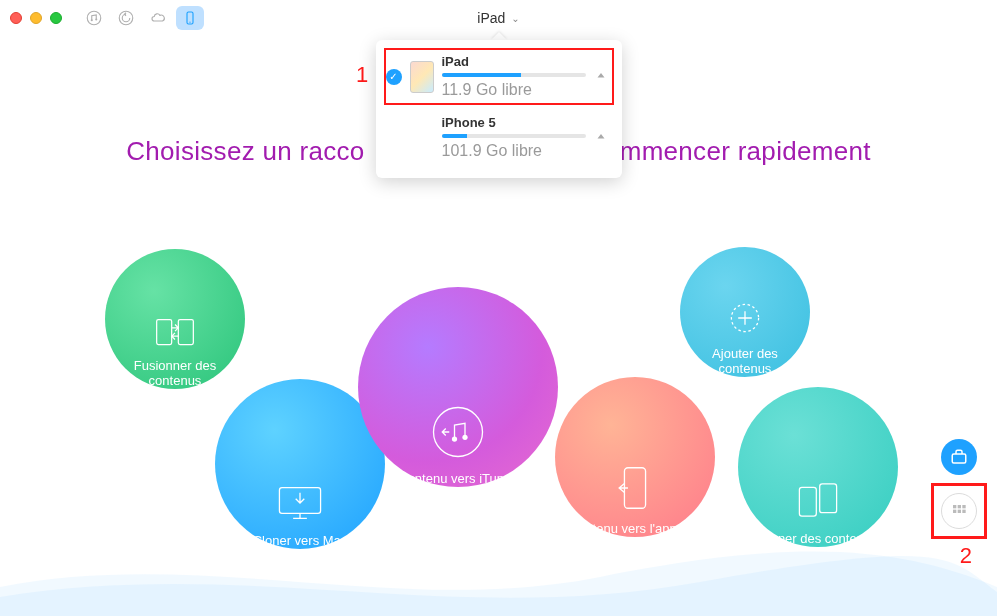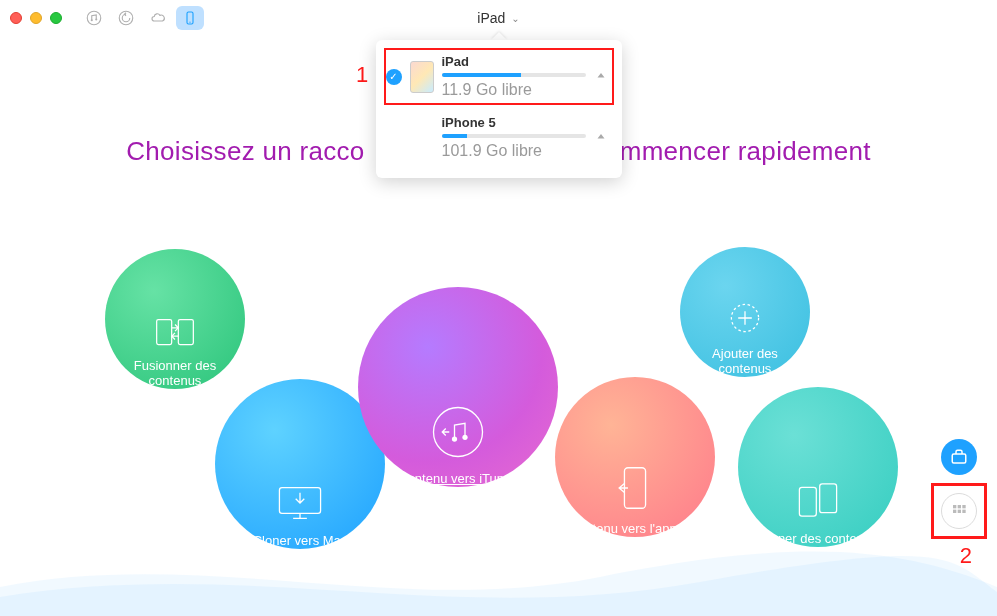--- a/index.html
+++ b/index.html
@@ -31,21 +31,21 @@
   .dev-sub { font-size: 16px; color: #9a9a9a; }
   .dev-eject { color: #aaa; width: 14px; display: flex; align-items: center; justify-content: center; }
   .annot1 { position: absolute; font-size: 22px; color: #ff1a1a; font-weight: 500; }
   .heading { text-align: center; font-size: 26px; font-weight: 300; color: #a21caf; margin-top: 100px; letter-spacing: .3px; }
   .canvas { position: relative; width: 100%; height: 450px; }
   .circle { position: absolute; border-radius: 50%; color: #fff; display: flex; flex-direction: column; align-items: center; justify-content: flex-end; text-align: center; font-size: 13px; font-weight: 300; cursor: pointer; }
   .circle .ico { margin-bottom: 8px; }
   .circle .ico svg { stroke: #fff; fill: none; stroke-width: 1.5; }
   .c-fusion { width: 140px; height: 140px; left: 105px; top: 82px; background: radial-gradient(circle at 35% 30%, #66e2a5, #2bc47a); }
   .c-mac { width: 170px; height: 170px; left: 215px; top: 212px; background: radial-gradient(circle at 35% 30%, #5ed2ff, #1ea1ff); }
-  .c-itunes { width: 200px; height: 200px; left: 358px; top: 120px; background: radial-gradient(circle at 35% 30%, #b57bff, #d45bdc 60%, #e86bcf); text-decoration: underline; }
+  .c-itunes { width: 200px; height: 200px; left: 358px; top: 120px; background: radial-gradient(circle at 35% 30%, #b57bff, #d45bdc 60%, #e86bcf); }
   .c-device { width: 160px; height: 160px; left: 555px; top: 210px; background: radial-gradient(circle at 35% 30%, #ffb496, #ff7a8a); }
   .c-add { width: 130px; height: 130px; left: 680px; top: 80px; background: radial-gradient(circle at 35% 30%, #6bd5ef, #3bbfe0); }
   .c-clone { width: 160px; height: 160px; left: 738px; top: 220px; background: radial-gradient(circle at 35% 30%, #6be0d6, #35cdc0); }
   .circle span.label { padding: 0 10px; line-height: 1.2; }
   .side-btn { position: absolute; right: 20px; width: 36px; height: 36px; border-radius: 50%; display: flex; align-items: center; justify-content: center; cursor: pointer; }
   .side-toolbox { top: 272px; background: #1ea1ff; color: #fff; }
   .side-grid { top: 326px; background: #fff; border: 1px solid #dcdcdc; color: #bbb; }
   .side-grid-highlight { position: absolute; right: 10px; top: 316px; width: 56px; height: 56px; border: 3px solid #ff1a1a; }
   .annot2 { position: absolute; right: 25px; top: 376px; font-size: 22px; color: #ff1a1a; }
   .wave { position: absolute; bottom: 0; left: 0; width: 100%; height: 80px; }

